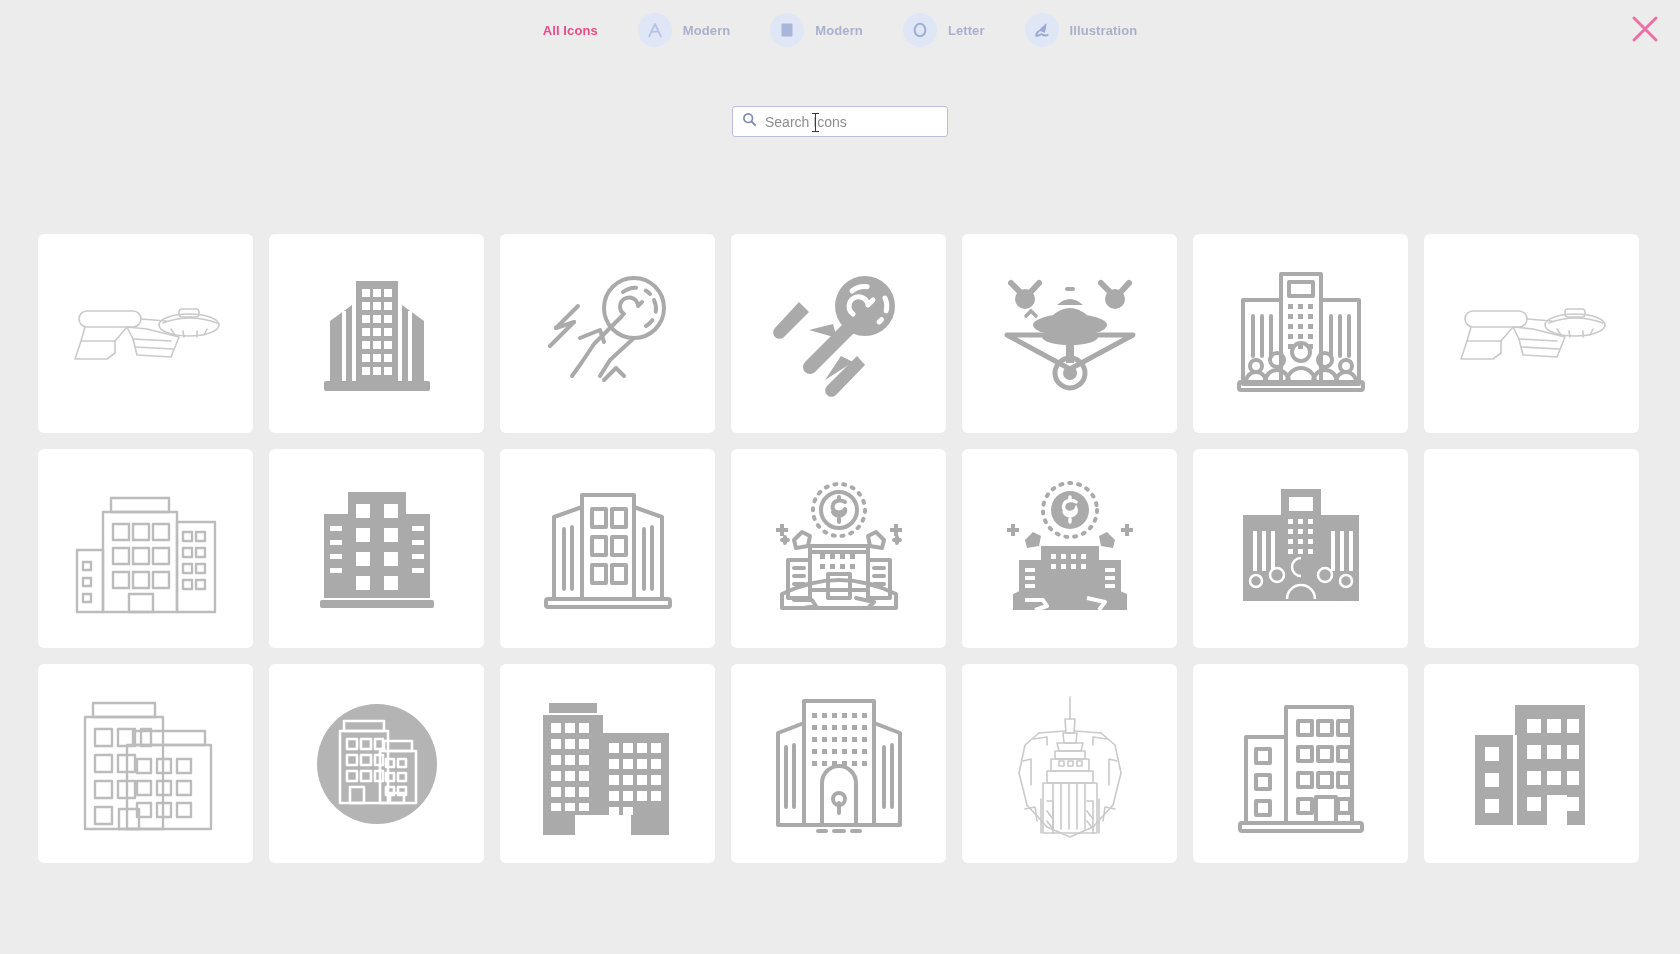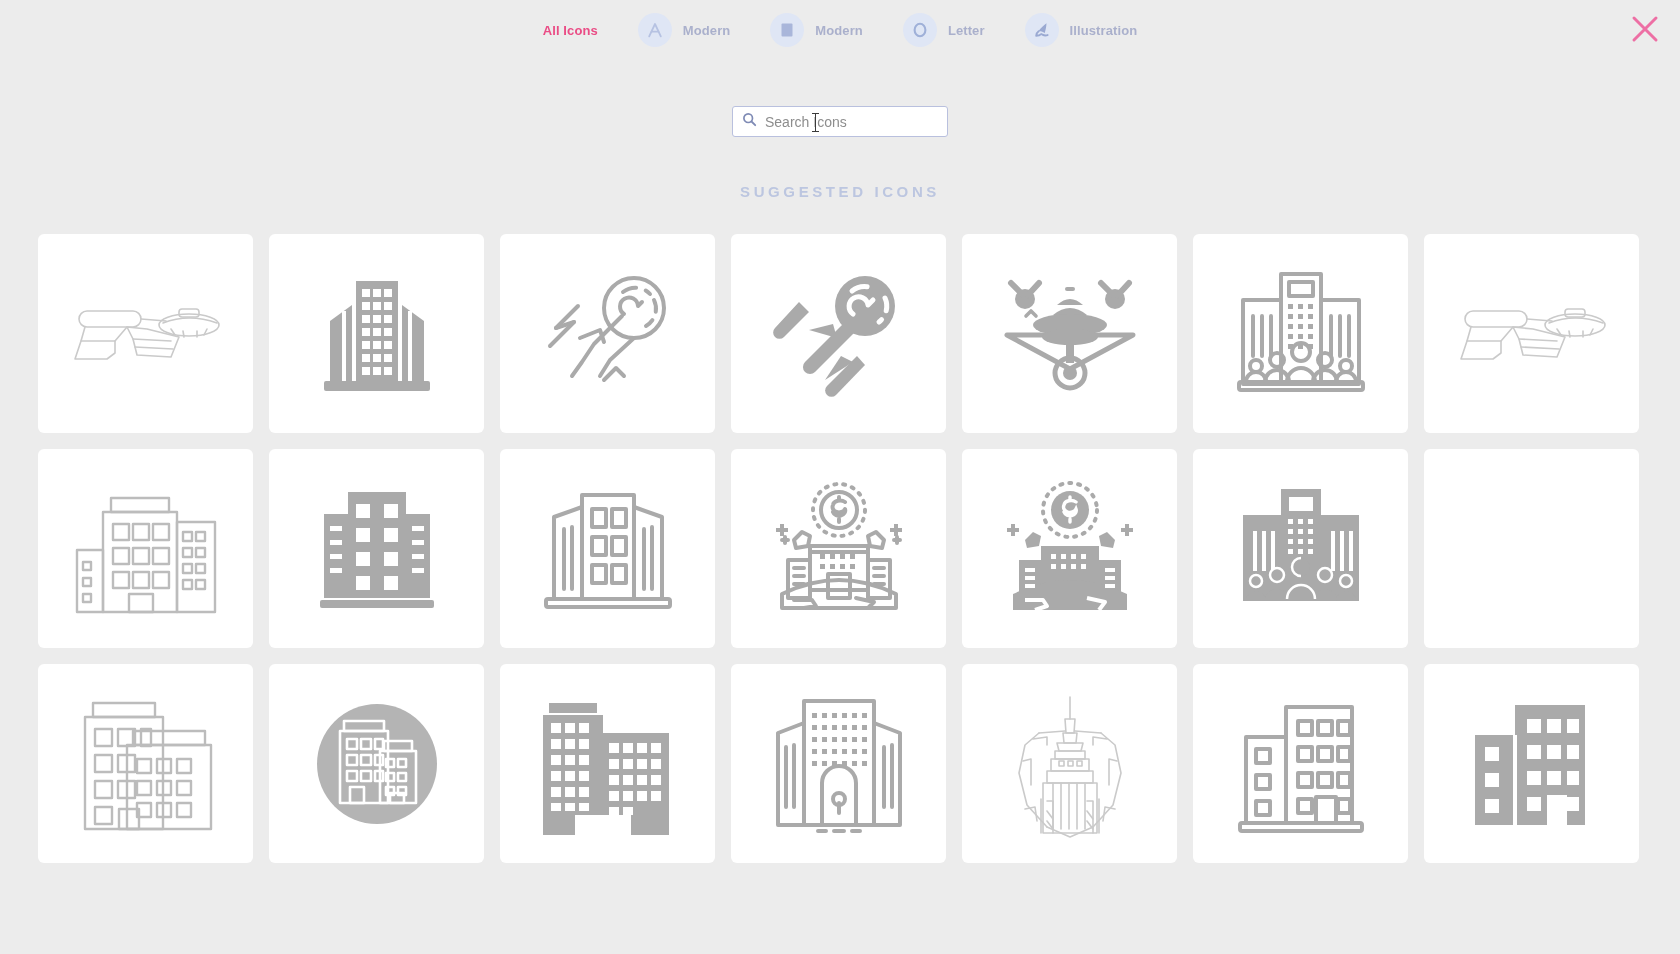--- a/index.html
+++ b/index.html
@@ -227,21 +227,20 @@
         <svg width="15" height="15" viewBox="0 0 15 15">
           <circle cx="6.2" cy="6.2" r="4.3" fill="none" stroke="#7f8bb5" stroke-width="1.7"></circle>
           <path d="M9.5 9.5 L13.2 13.2" stroke="#7f8bb5" stroke-width="1.8" stroke-linecap="round"></path>
         </svg>
       </span>
       <input class="search-input" type="text" placeholder="Search Icons" style="">
       <span class="caret"></span>
     </div>
   </div>
 
-  <div class="section-title">SUGGESTED ICONS</div>
 
   <div class="grid">
 
     <div class="icon-card">
       <svg width="150" height="110" viewBox="0 0 150 110">
         <g class="g-thin">
           <rect x="8" y="32" width="62" height="16" rx="8"></rect>
           <path d="M14 48 L10 62 L44 62 L56 48"></path>
           <path d="M44 62 L44 74 L36 80 L4 80 L10 62"></path>
           <path d="M56 48 L62 60 L66 76 L100 78 L108 58 L76 50 Z"></path>

